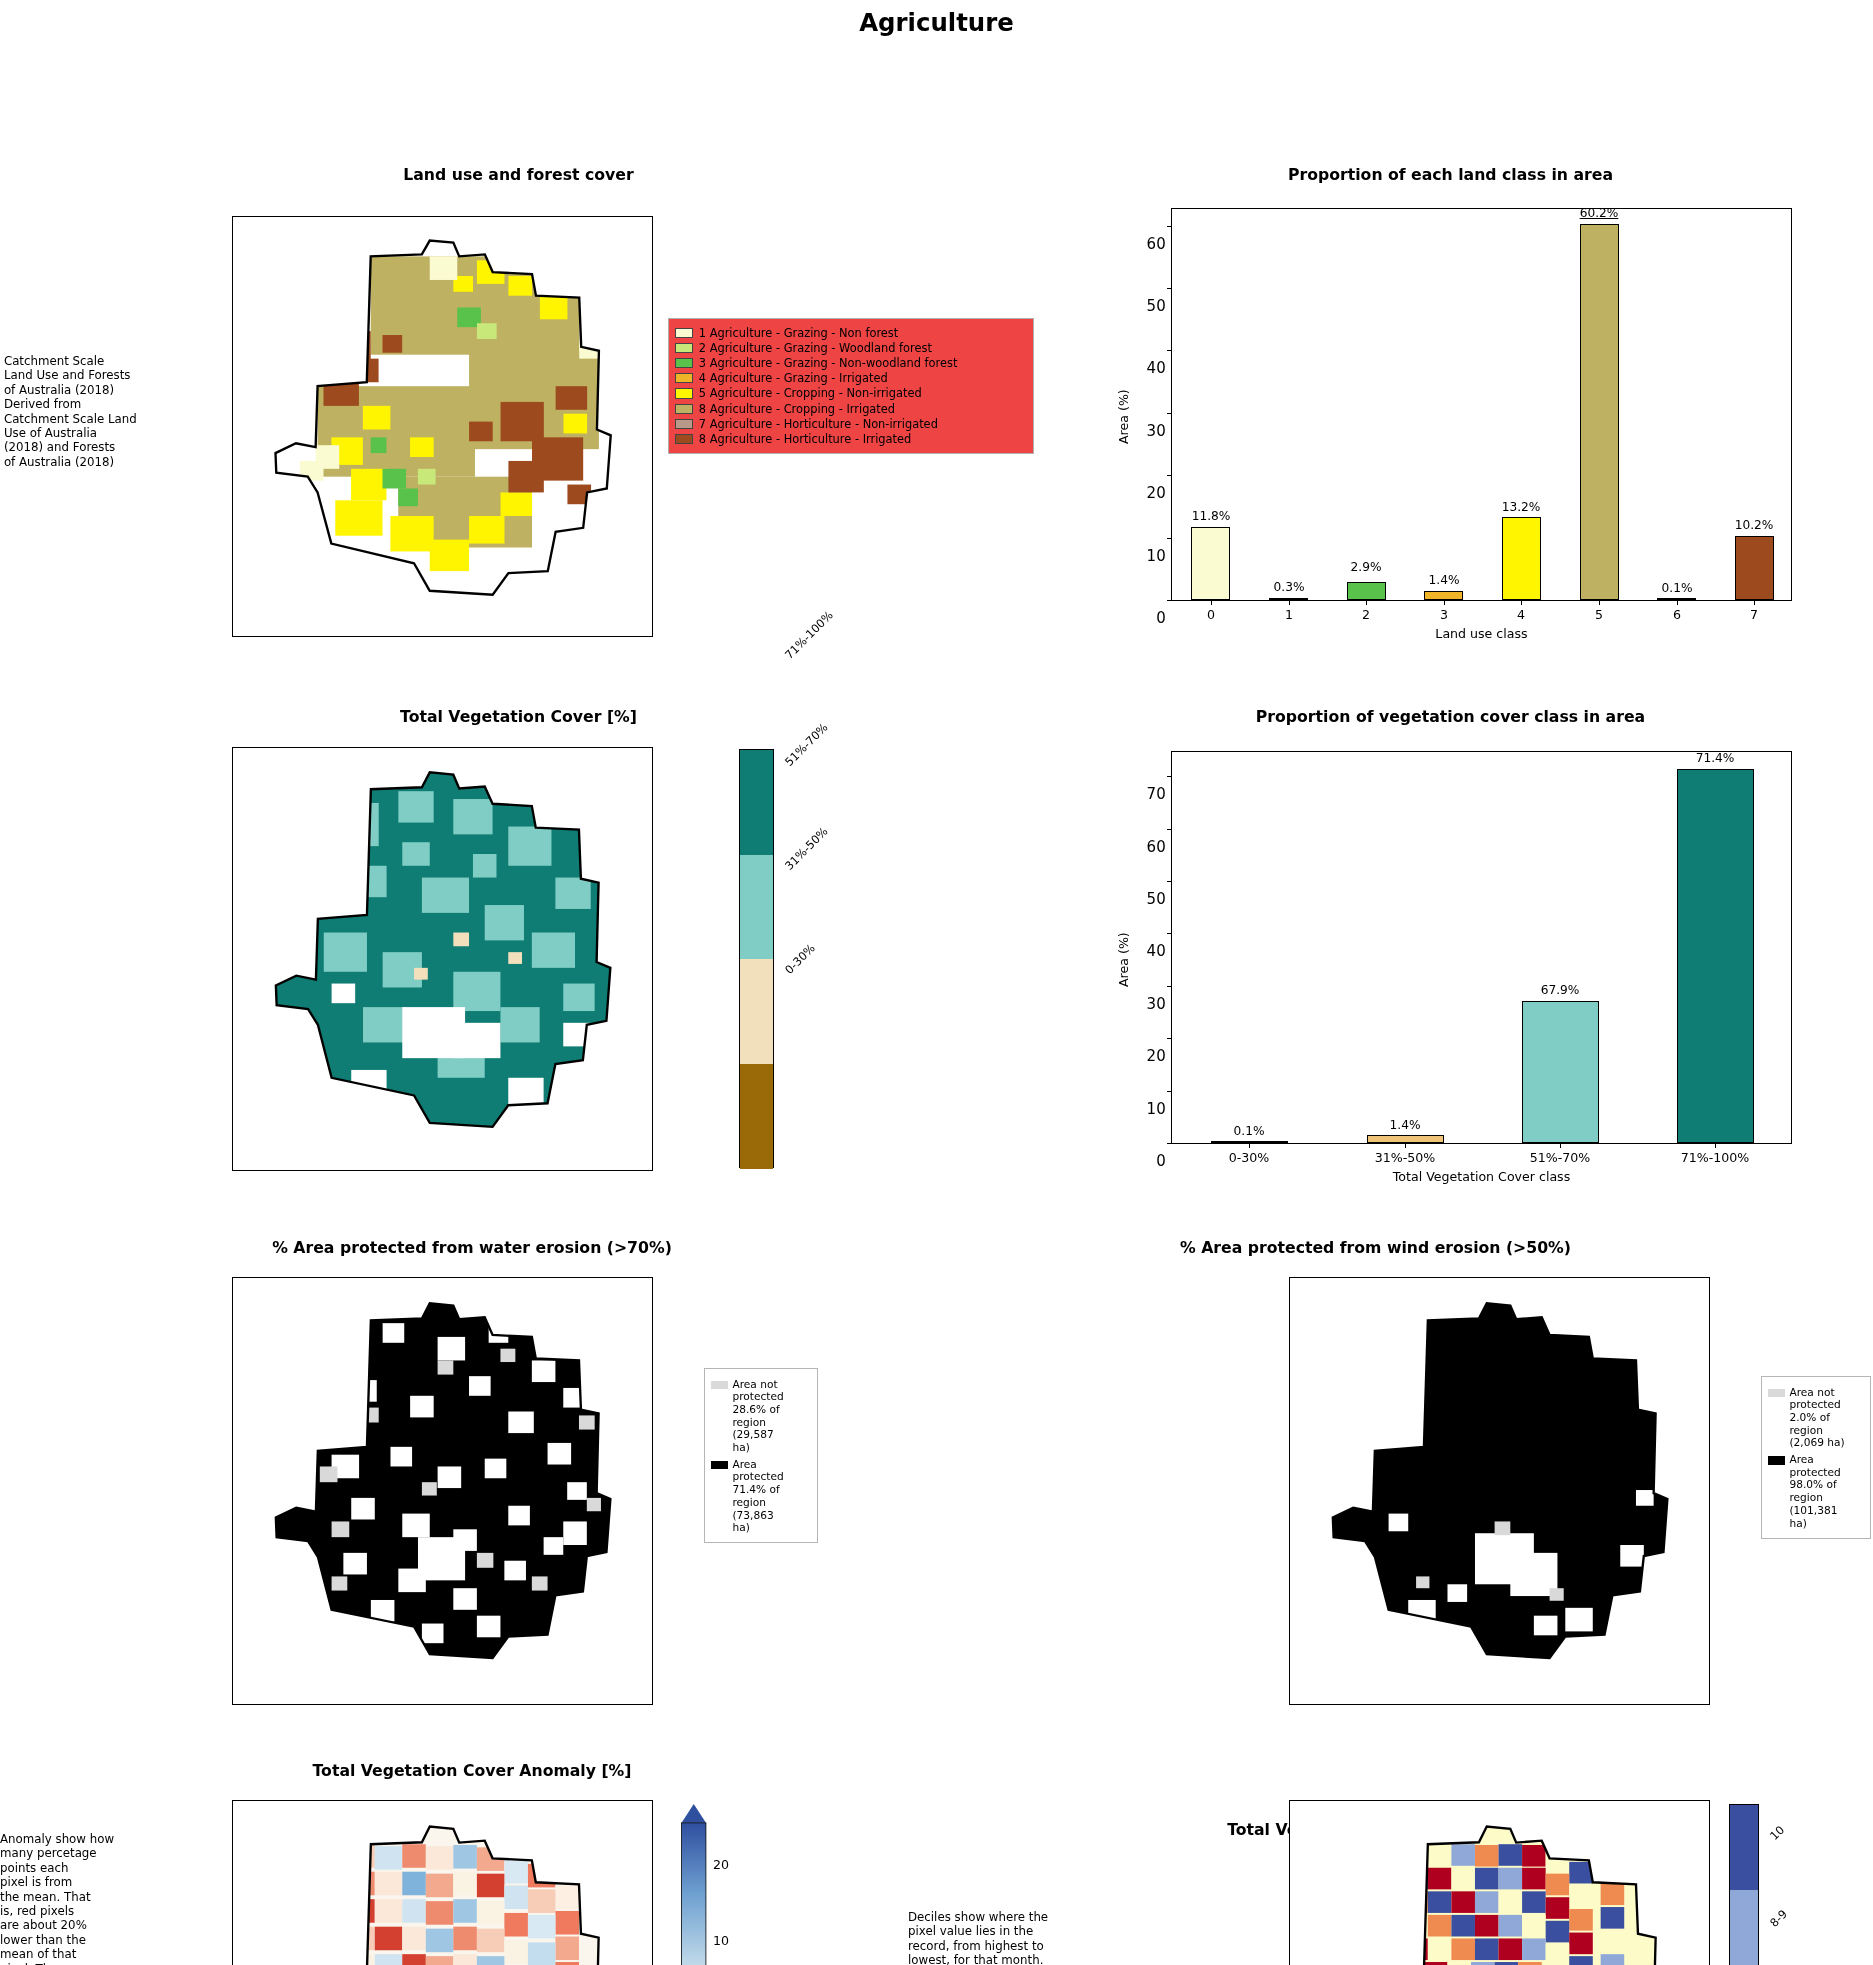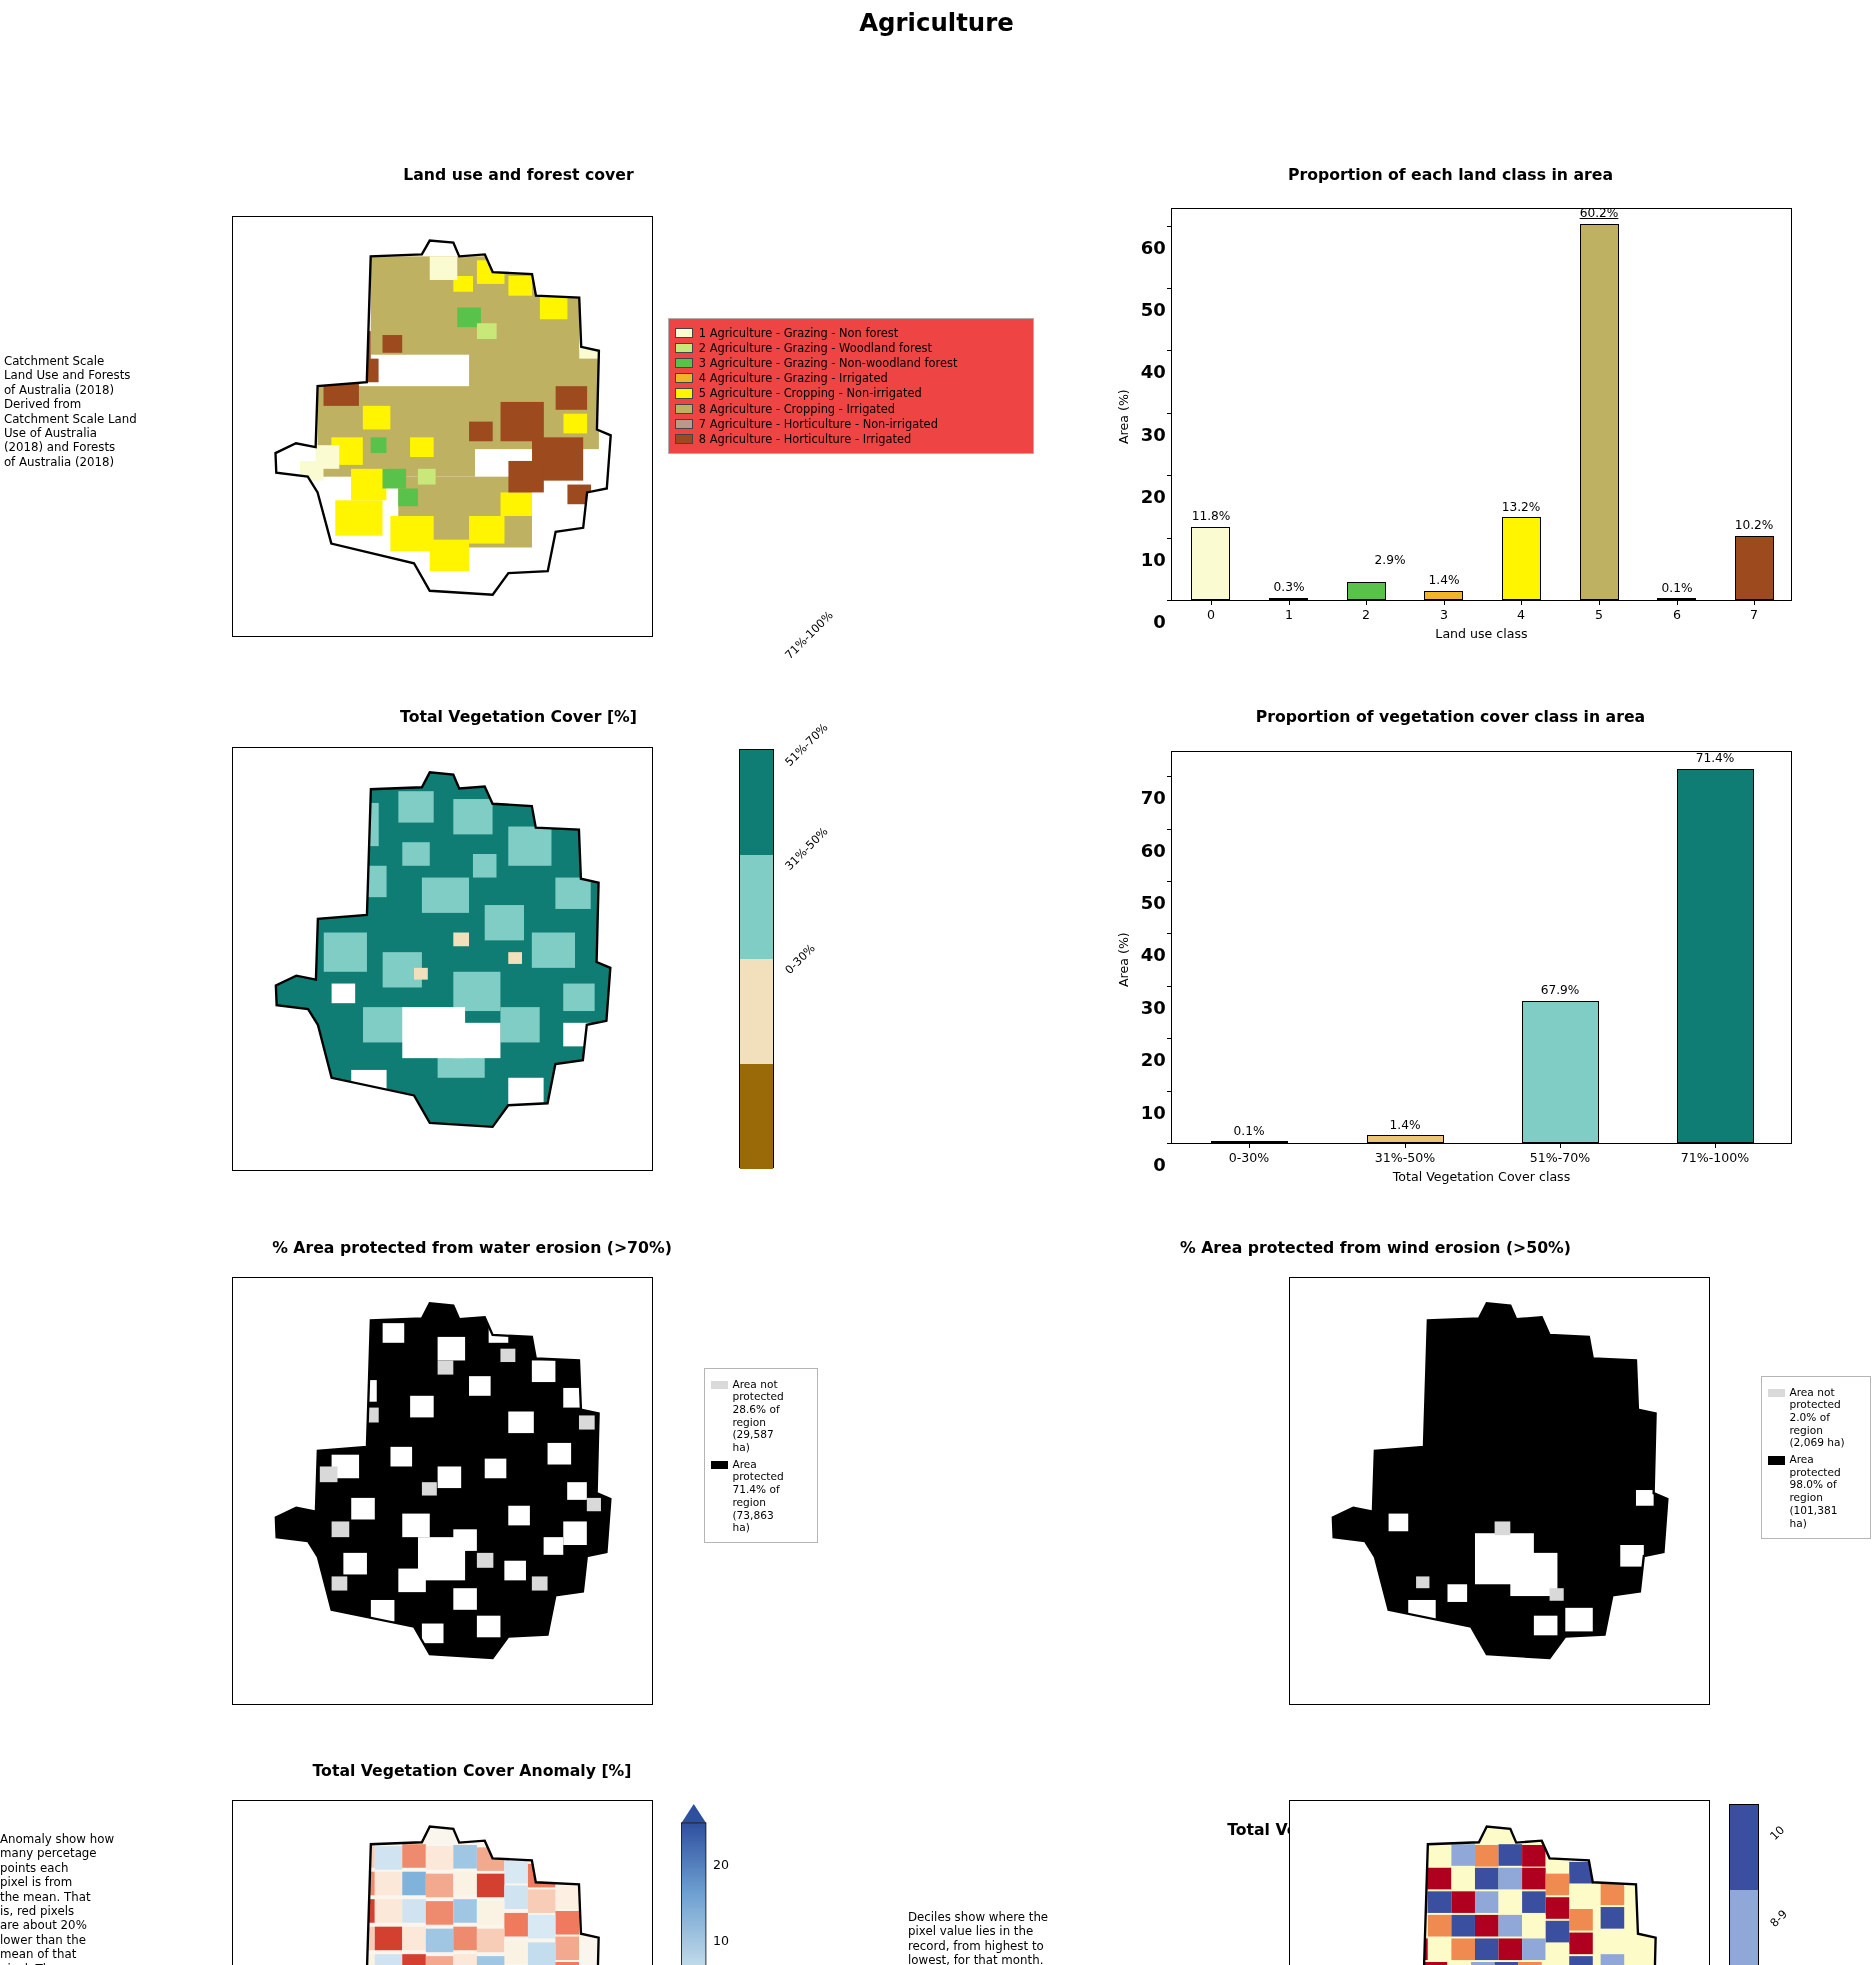--- a/index.html
+++ b/index.html
@@ -46,23 +46,22 @@
     position: absolute;
     border-left: 1.2px solid #000;
     border-bottom: 1.2px solid #000;
     border-top: 1.2px solid #000;
     border-right: 1.2px solid #000;
   }
   .ytick {
     position: absolute;
     right: calc(100% + 6.3px);
     transform: translateY(50%);
-    font-size: 18px;
+    font-size: 15px;
     white-space: nowrap;
-    font-weight: bold;
   }
   .ytickmark {
     position: absolute;
     right: 100%;
     width: 5.5px;
     height: 1.2px;
     background: #000;
   }
   .xtick {
     position: absolute;
@@ -290,21 +289,21 @@
     <div class="bar" style="left:97px; width:39px; height:2px; background:#c8e87a;"></div>
     <div class="bar" style="left:175px; width:39px; height:18px; background:#58c24a;"></div>
     <div class="bar" style="left:252px; width:39px; height:8.6px; background:#f0b429;"></div>
     <div class="bar" style="left:330px; width:39px; height:83px; background:#fff500;"></div>
     <div class="bar" style="left:408px; width:39px; height:376px; background:#bfb162;"></div>
     <div class="bar" style="left:485px; width:39px; height:0.8px; background:#b99a88;"></div>
     <div class="bar" style="left:563px; width:39px; height:64px; background:#9c4a1e;"></div>
 
     <div class="barlabel" style="left:39px; bottom:77px;">11.8%</div>
     <div class="barlabel" style="left:117px; bottom:5.9px;">0.3%</div>
-    <div class="barlabel" style="left:194px; bottom:33px;margin-left:24px;">2.9%</div>
+    <div class="barlabel" style="left:194px; bottom:26px;">2.9%</div>
     <div class="barlabel" style="left:272px; bottom:12.6px;">1.4%</div>
     <div class="barlabel" style="left:349px; bottom:86px;">13.2%</div>
     <div class="barlabel" style="left:427px; bottom:380px;text-decoration:underline;">60.2%</div>
     <div class="barlabel" style="left:505px; bottom:4.7px;">0.1%</div>
     <div class="barlabel" style="left:582px; bottom:68px;">10.2%</div>
 
     <div style="position:absolute;left:39px;top:0;height:100%;width:0">
         <span class="xtickmark" style="left:-0.4px"></span>
         <span class="xtick">0</span>
       </div>

